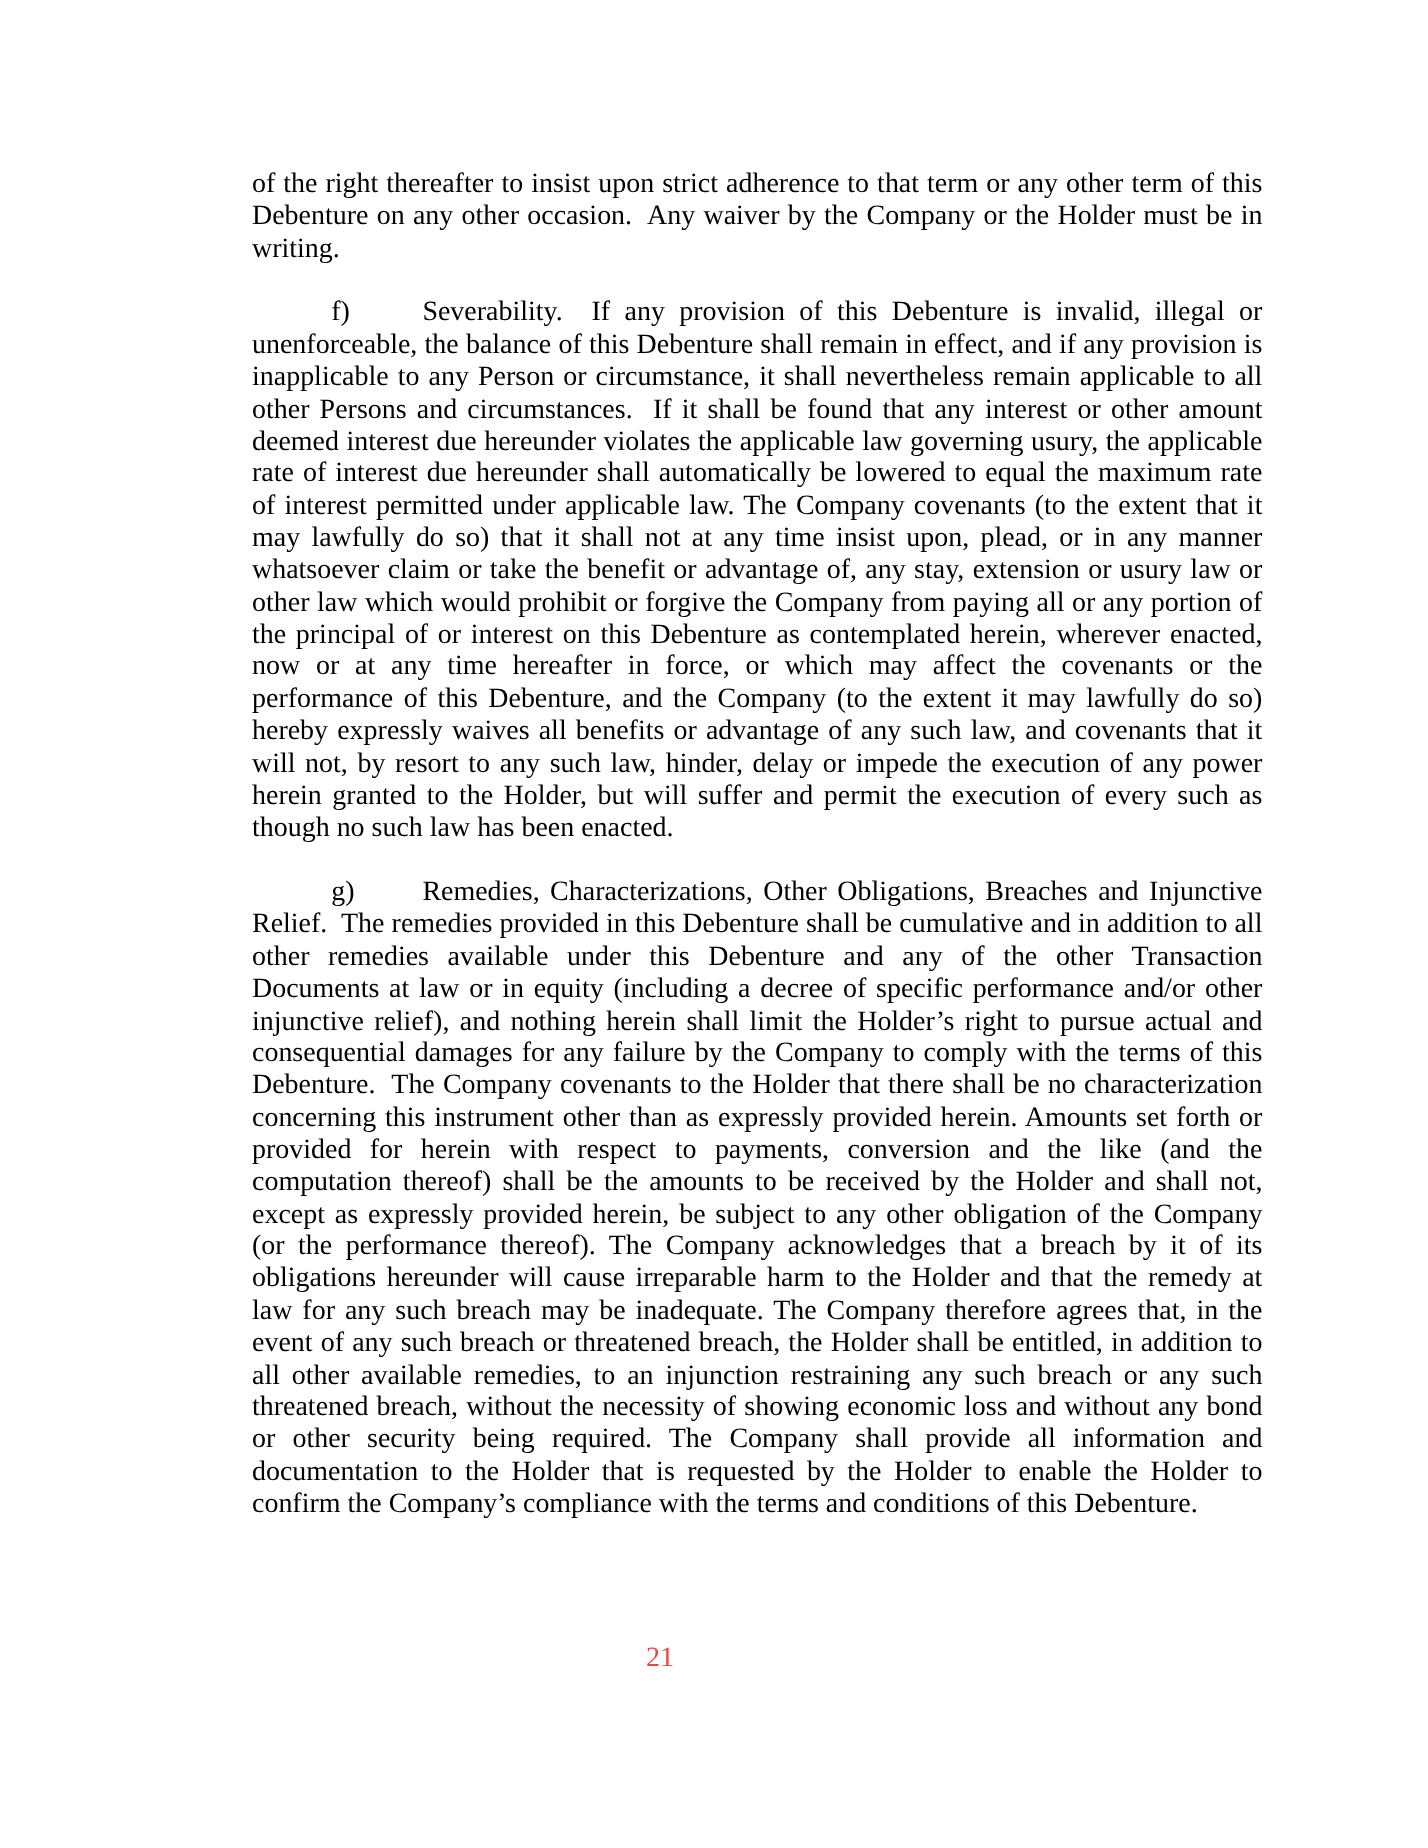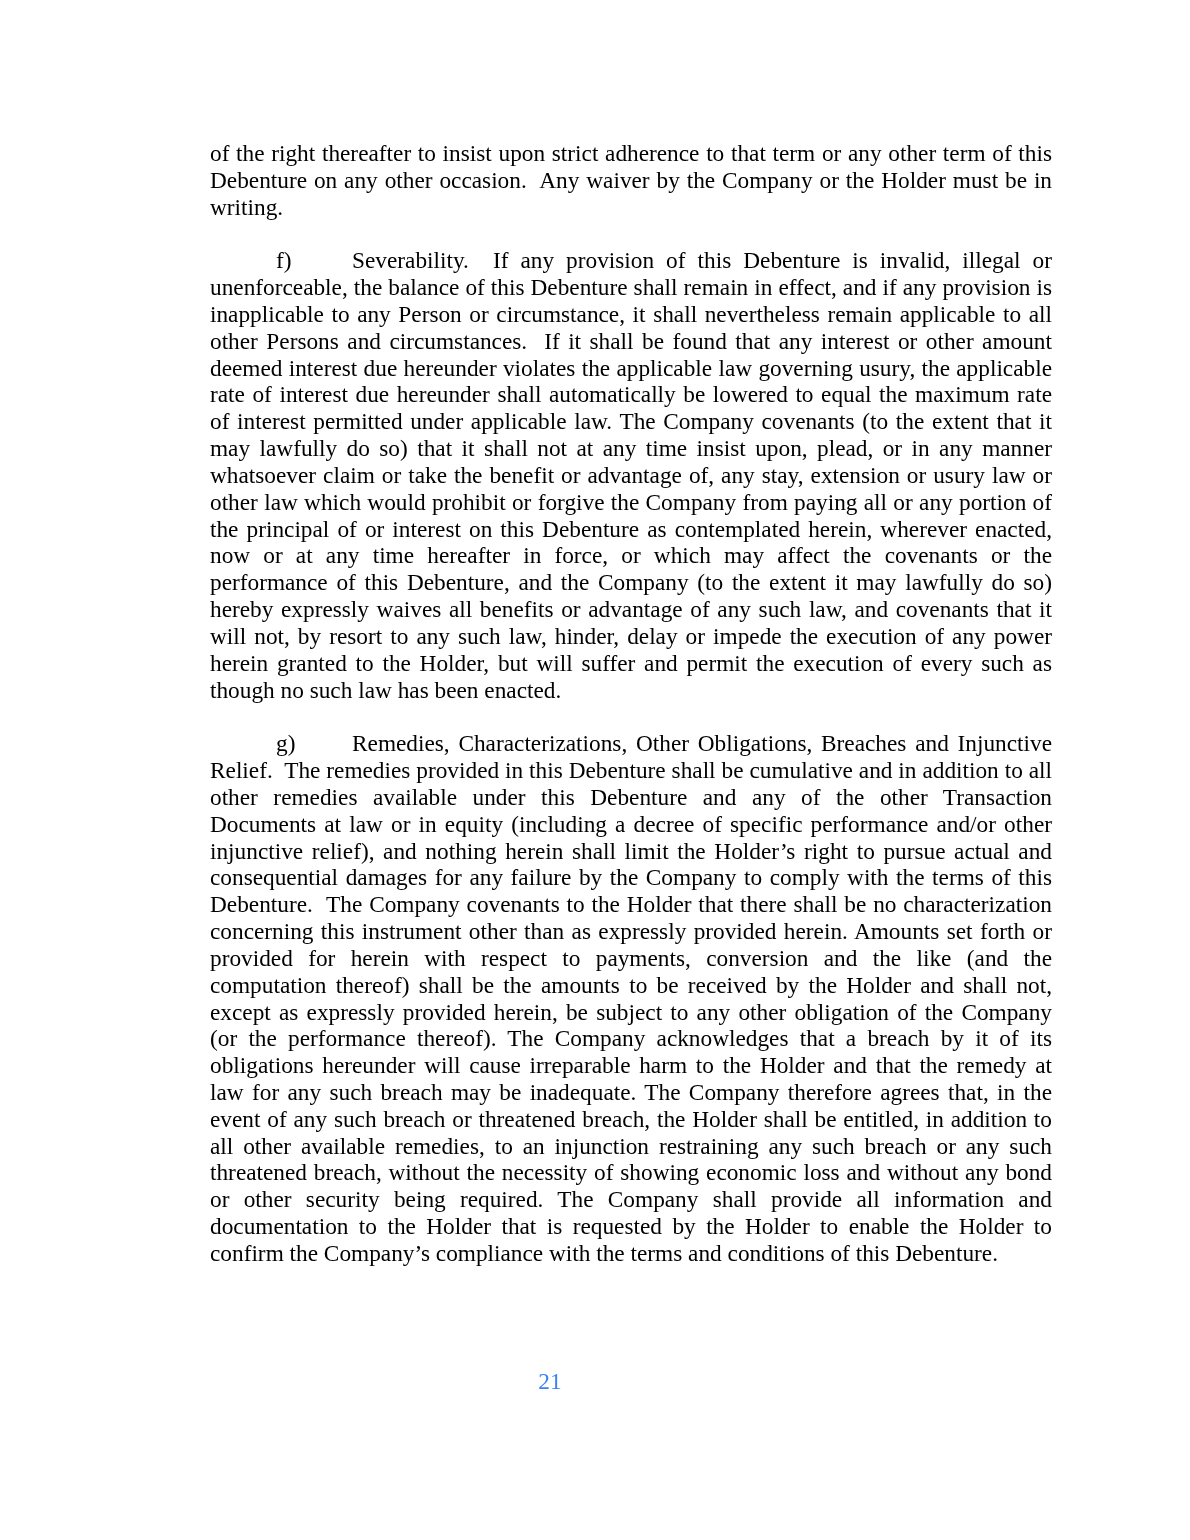--- a/index.html
+++ b/index.html
@@ -47,21 +47,21 @@
   }
   .page-number {
     position: absolute;
     top: 1368px;
     left: 0;
     width: 1100px;
     text-align: center;
     font-family: "Liberation Serif", "DejaVu Serif", serif;
     font-size: 23.3px;
     line-height: 26.83px;
-    color: #3b82f6;
+    color: #ef4444;
   }
 </style>
 </head>
 <body>
 
 <div class="page">
   <div class="content">
 
     <p class="para"><span>of the right thereafter to insist upon strict adherence to that term or any other term of this Debenture on any other occasion.&nbsp; Any waiver by the Company or the Holder must be in writing.</span></p>
 

